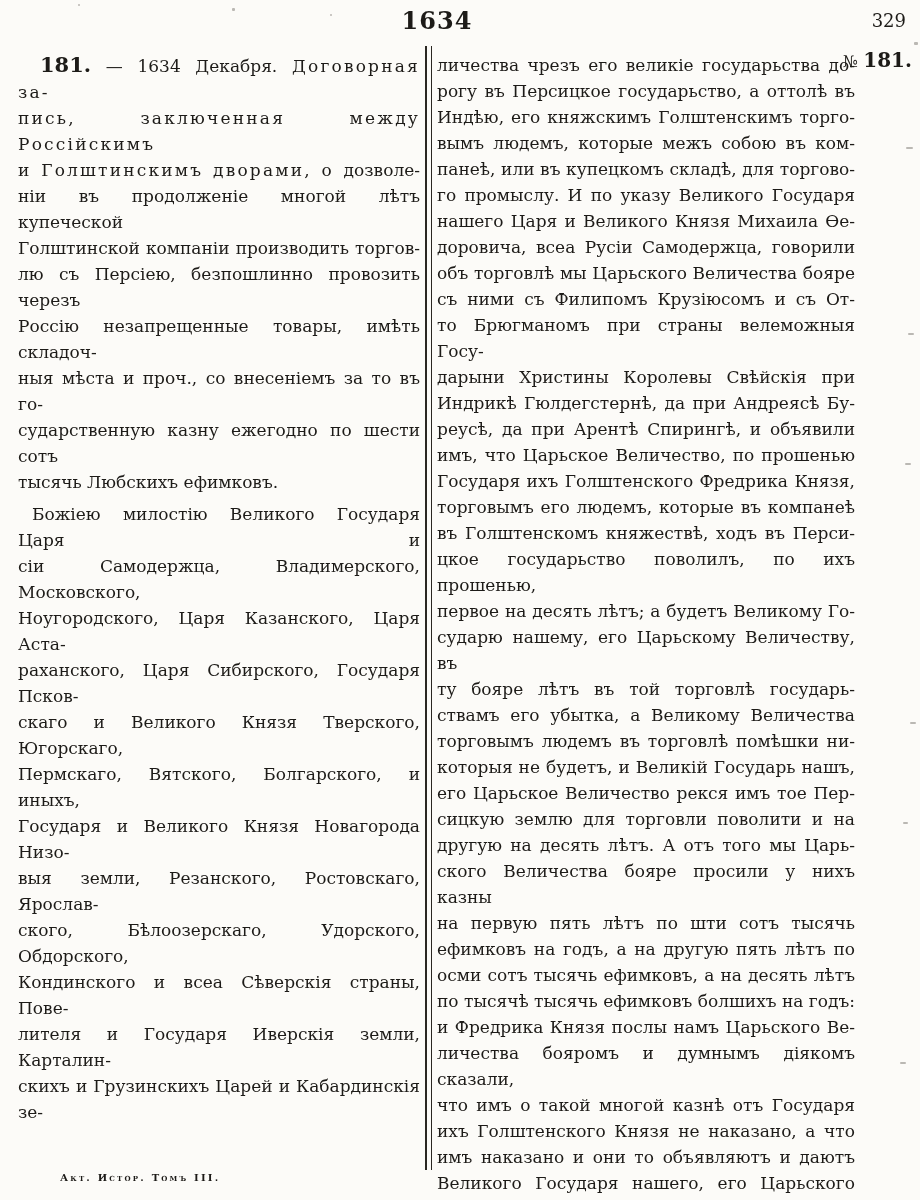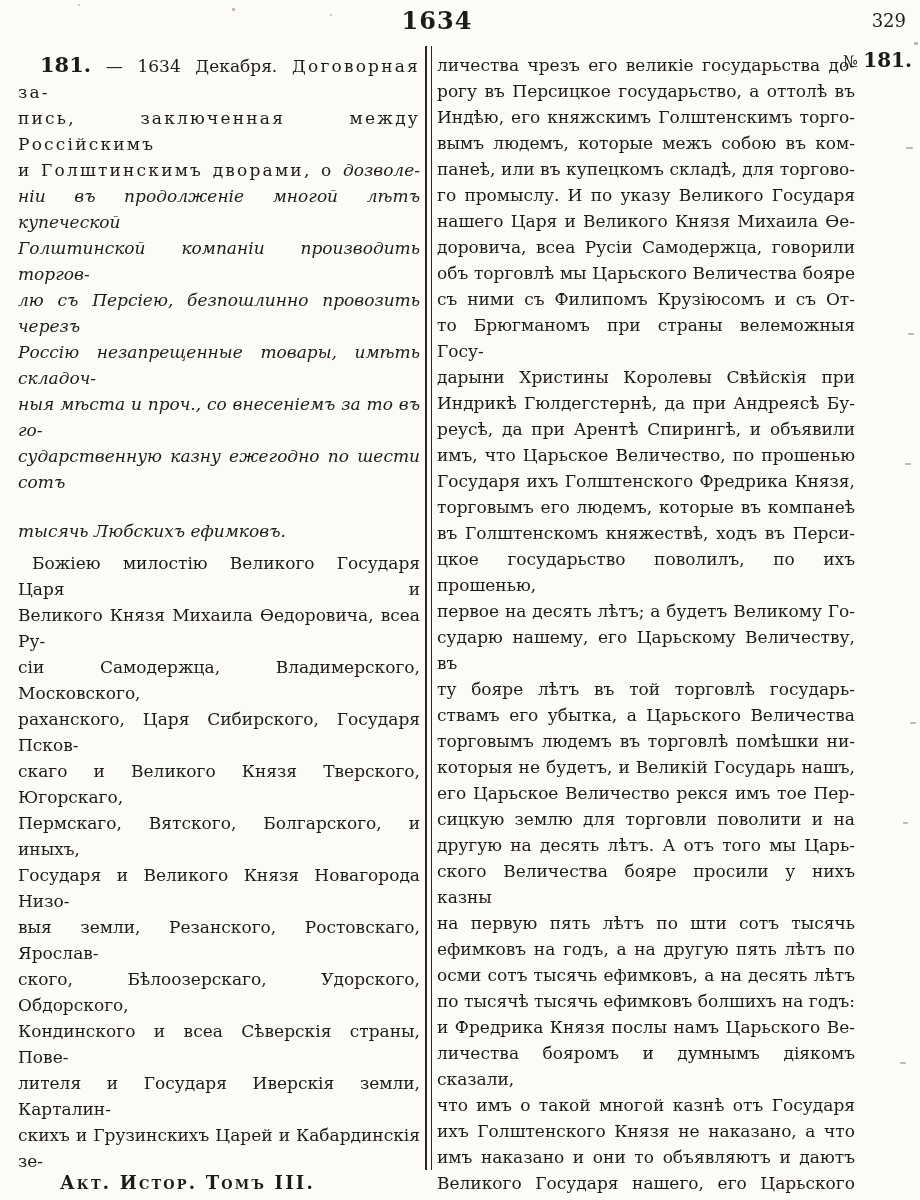--- a/index.html
+++ b/index.html
@@ -17,27 +17,27 @@
   .margin-no .num{font-size:20px;font-weight:bold;}
   .col{position:absolute;top:52px;font-size:17px;line-height:26px;}
   .col-left{left:18px;width:402px;}
   .col-right{left:437px;width:418px;}
   .separator{position:absolute;left:425px;top:46px;height:1124px;width:4px;
     border-left:2.5px solid #2a2722;border-right:1.5px solid #2a2722;}
   .heading{margin:0;}
   .body{margin-top:6px;}
   .col-right .body{margin-top:0;}
   .tl{text-align:justify;text-align-last:justify;}
-  .tl.nj{text-align-last:left;margin-top:23px;}
+  .tl.nj{text-align-last:left;}
   .sg-b{font-weight:bold;font-size:21px;}
   .sg-r{}
   .sg-s{letter-spacing:2.2px;word-spacing:1px;}
-  .sg-i{font-style:italic;}
+  .sg-i{}
   .foot-vol{position:absolute;left:60px;top:1172px;font-variant:small-caps;
-    font-weight:bold;font-size:18px;letter-spacing:2.2px;}
+    font-weight:bold;font-size:10px;letter-spacing:2.2px;}
   .foot-sheet{position:absolute;left:688px;top:1168px;font-size:16.5px;margin-top:30px;}
   .speck{position:absolute;background:#6b675f;border-radius:1px;opacity:.45;}
 </style>
 </head>
 <body>
 
 <div class="page">
 
   <div class="hdr-year">1634</div>
   <div class="hdr-page">329</div>
@@ -52,22 +52,22 @@
         <div class="tl"><span class="sg-i">ніи въ продолженіе многой лѣтъ купеческой</span></div>
         <div class="tl"><span class="sg-i">Голштинской компаніи производить торгов-</span></div>
         <div class="tl"><span class="sg-i">лю съ Персіею, безпошлинно провозить черезъ</span></div>
         <div class="tl"><span class="sg-i">Россію незапрещенные товары, имѣть складоч-</span></div>
         <div class="tl"><span class="sg-i">ныя мѣста и проч., со внесеніемъ за то въ го-</span></div>
         <div class="tl"><span class="sg-i">сударственную казну ежегодно по шести сотъ</span></div>
         <div class="tl nj"><span class="sg-i">тысячь Любскихъ ефимковъ.</span></div>
       </div>
     <div class="body">
         <div class="tl" style="text-indent: 14px;"><span class="sg-r">Божіею милостію Великого Государя Царя и</span></div>
-        <div class="tl"><span class="sg-r">Великого Князя Михаила Ѳедоровича, всеа Ру-</span></div>
         <div class="tl"><span class="sg-r">сіи Самодержца, Владимерского, Московского,</span></div>
+        <div class="tl"><span class="sg-r">Ноугородского, Царя Казанского, Царя Аста-</span></div>
         <div class="tl"><span class="sg-r">раханского, Царя Сибирского, Государя Псков-</span></div>
         <div class="tl"><span class="sg-r">скаго и Великого Князя Тверского, Югорскаго,</span></div>
         <div class="tl"><span class="sg-r">Пермскаго, Вятского, Болгарского, и иныхъ,</span></div>
         <div class="tl"><span class="sg-r">Государя и Великого Князя Новагорода Низо-</span></div>
         <div class="tl"><span class="sg-r">выя земли, Резанского, Ростовскаго, Ярослав-</span></div>
         <div class="tl"><span class="sg-r">ского, Бѣлоозерскаго, Удорского, Обдорского,</span></div>
         <div class="tl"><span class="sg-r">Кондинского и всеа Сѣверскія страны, Пове-</span></div>
         <div class="tl"><span class="sg-r">лителя и Государя Иверскія земли, Карталин-</span></div>
         <div class="tl"><span class="sg-r">скихъ и Грузинскихъ Царей и Кабардинскія зе-</span></div>
       </div>
@@ -92,21 +92,21 @@
         <div class="tl"><span class="sg-r">Индрикѣ Гюлдегстернѣ, да при Андреясѣ Бу-</span></div>
         <div class="tl"><span class="sg-r">реусѣ, да при Арентѣ Спирингѣ, и объявили</span></div>
         <div class="tl"><span class="sg-r">имъ, что Царьское Величество, по прошенью</span></div>
         <div class="tl"><span class="sg-r">Государя ихъ Голштенского Фредрика Князя,</span></div>
         <div class="tl"><span class="sg-r">торговымъ его людемъ, которые въ компанеѣ</span></div>
         <div class="tl"><span class="sg-r">въ Голштенскомъ княжествѣ, ходъ въ Перси-</span></div>
         <div class="tl"><span class="sg-r">цкое государьство поволилъ, по ихъ прошенью,</span></div>
         <div class="tl"><span class="sg-r">первое на десять лѣтъ; а будетъ Великому Го-</span></div>
         <div class="tl"><span class="sg-r">сударю нашему, его Царьскому Величеству, въ</span></div>
         <div class="tl"><span class="sg-r">ту бояре лѣтъ въ той торговлѣ государь-</span></div>
-        <div class="tl"><span class="sg-r">ствамъ его убытка, а Царьского Величества</span></div>
+        <div class="tl"><span class="sg-r">ствамъ его убытка, а Великому Величества</span></div>
         <div class="tl"><span class="sg-r">торговымъ людемъ въ торговлѣ помѣшки ни-</span></div>
         <div class="tl"><span class="sg-r">которыя не будетъ, и Великій Государь нашъ,</span></div>
         <div class="tl"><span class="sg-r">его Царьское Величество рекся имъ тое Пер-</span></div>
         <div class="tl"><span class="sg-r">сицкую землю для торговли поволити и на</span></div>
         <div class="tl"><span class="sg-r">другую на десять лѣтъ. А отъ того мы Царь-</span></div>
         <div class="tl"><span class="sg-r">ского Величества бояре просили у нихъ казны</span></div>
         <div class="tl"><span class="sg-r">на первую пять лѣтъ по шти сотъ тысячь</span></div>
         <div class="tl"><span class="sg-r">ефимковъ на годъ, а на другую пять лѣтъ по</span></div>
         <div class="tl"><span class="sg-r">осми сотъ тысячь ефимковъ, а на десять лѣтъ</span></div>
         <div class="tl"><span class="sg-r">по тысячѣ тысячь ефимковъ болшихъ на годъ:</span></div>

